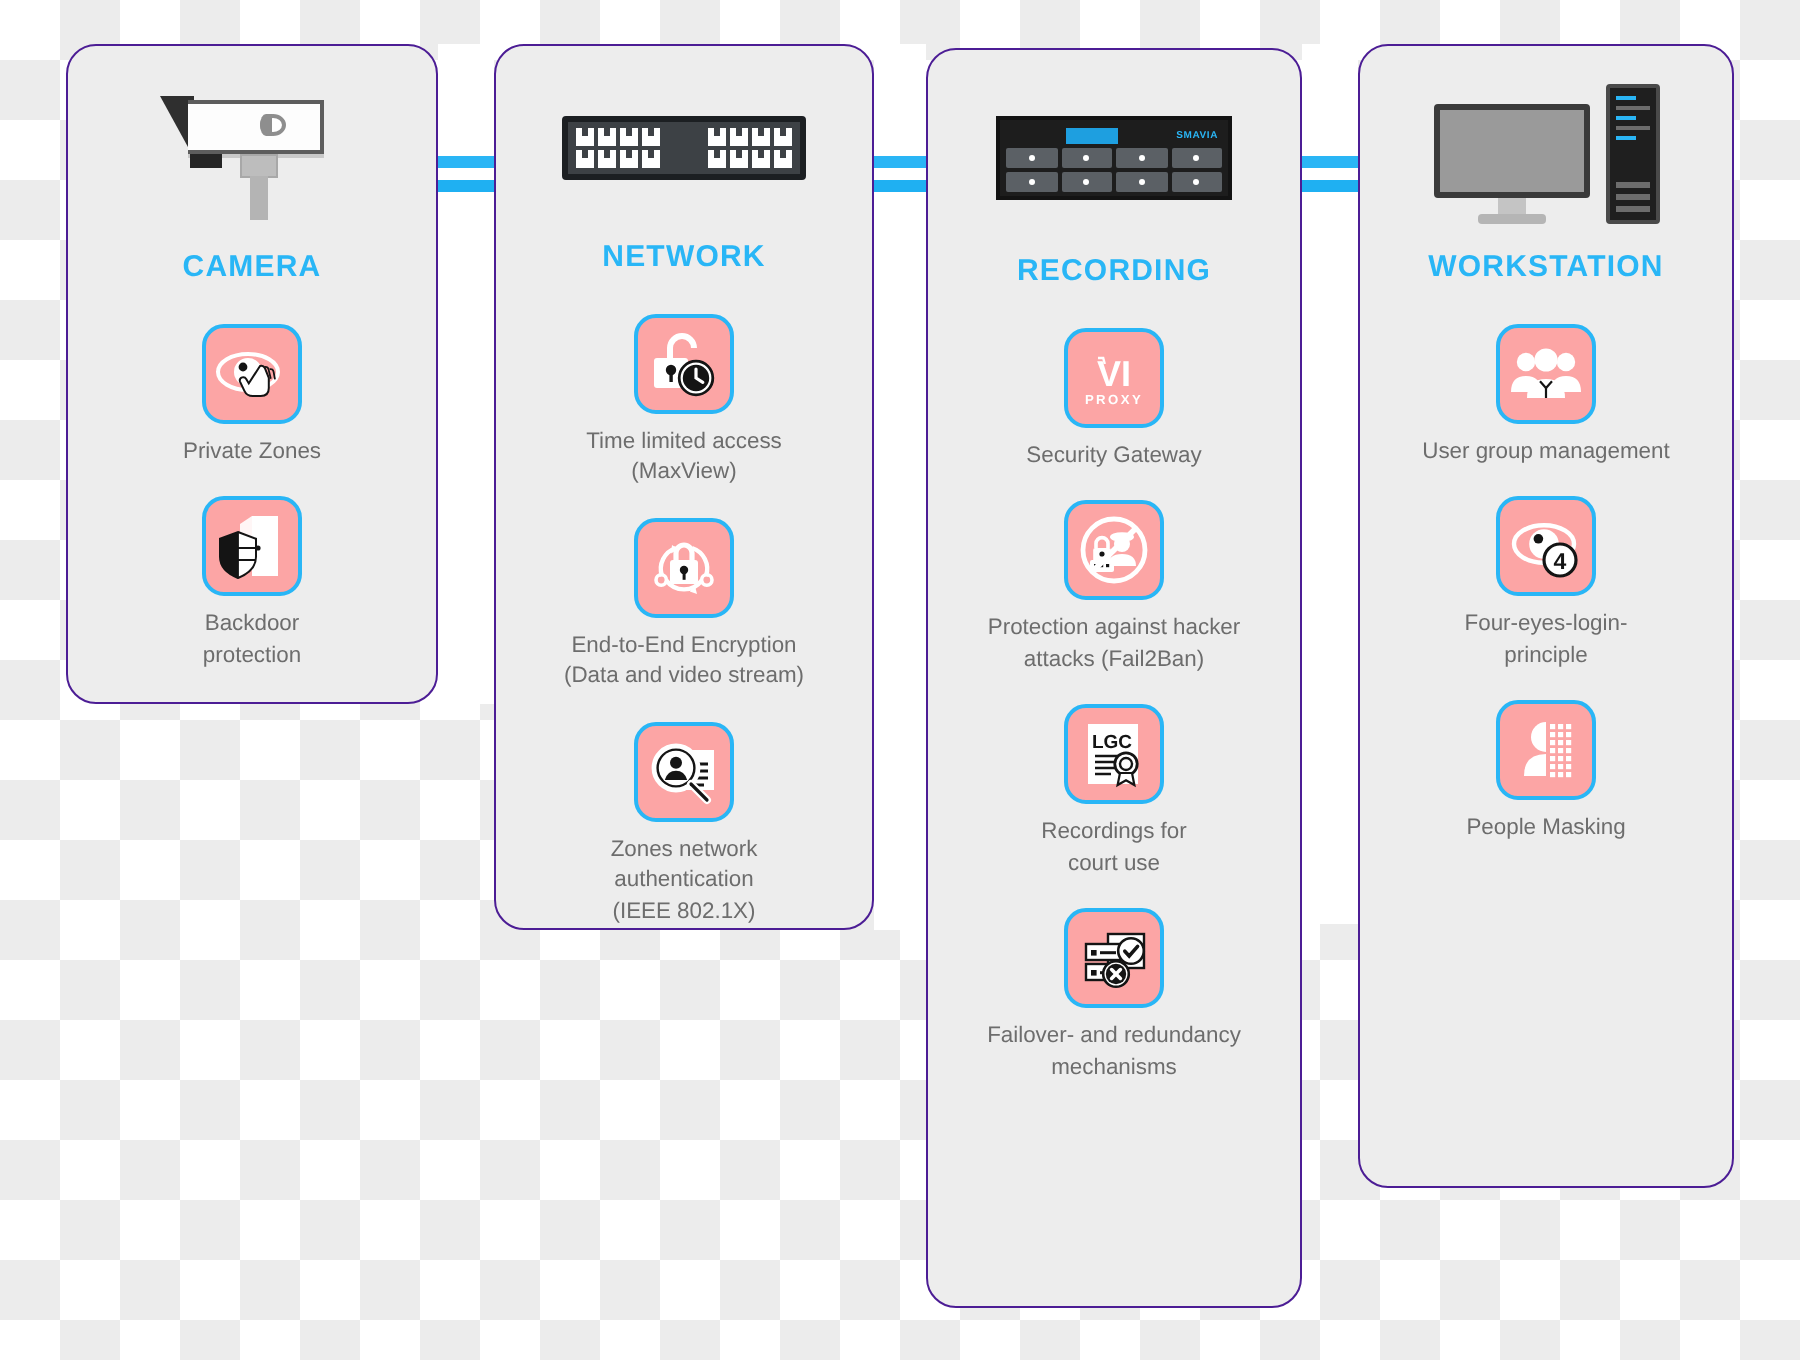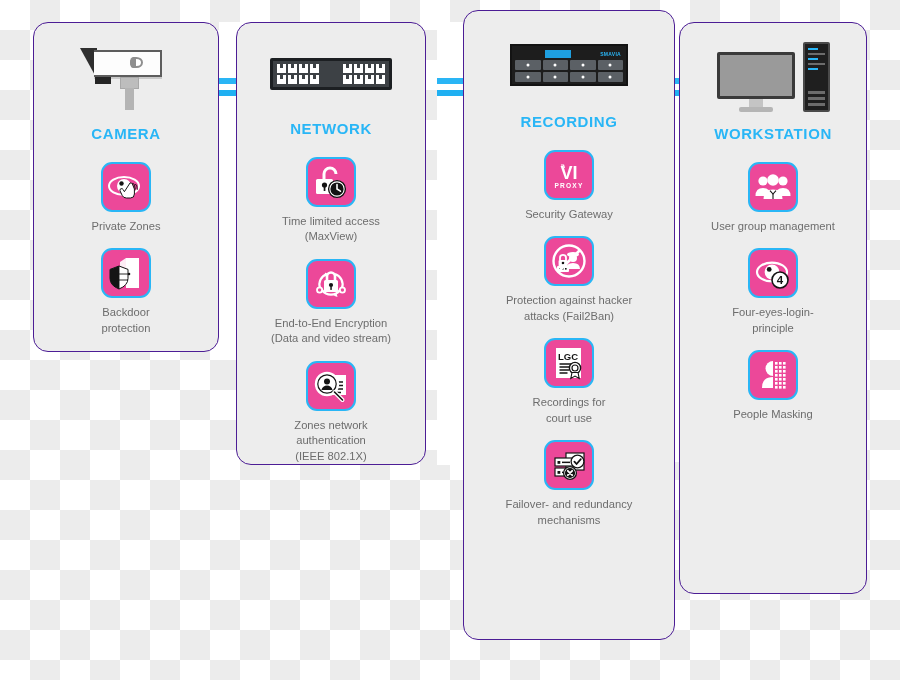--- a/index.html
+++ b/index.html
@@ -46,22 +46,22 @@
     position: absolute;
     background: #ededed;
     border: 1px solid #4c1d95;
     border-radius: 15px;
     display: flex;
     flex-direction: column;
     align-items: center;
   }
 
   .col-camera      { left: 33px;  top: 22px; width: 186px; height: 330px; }
-  .col-network     { left: 236px; top: 22px; width: 190px; height: 443px; }
-  .col-recording   { left: 463px; top: 10px; width: 212px; height: 630px; }
+  .col-network     { left: 247px; top: 22px; width: 190px; height: 443px; }
+  .col-recording   { left: 463px; top: 24px; width: 188px; height: 630px; }
   .col-workstation { left: 679px; top: 22px; width: 188px; height: 572px; }
 
   
   .device-art {
     height: 88px;
     margin-top: 10px;
     display: flex;
     align-items: center;
     justify-content: center;
     width: 100%;
@@ -84,21 +84,21 @@
     align-items: center;
     margin-top: 14px;
     width: 100%;
     padding: 0 6px;
   }
 
   .feature-icon {
     width: 50px;
     height: 50px;
     border-radius: 11px;
-    background: #ec4899;
+    background: #fca5a5;
     border: 2px solid #29b6f6;
     display: flex;
     align-items: center;
     justify-content: center;
     overflow: hidden;
   }
 
   .feature-icon svg { display: block; }
 
   .feature-label {

